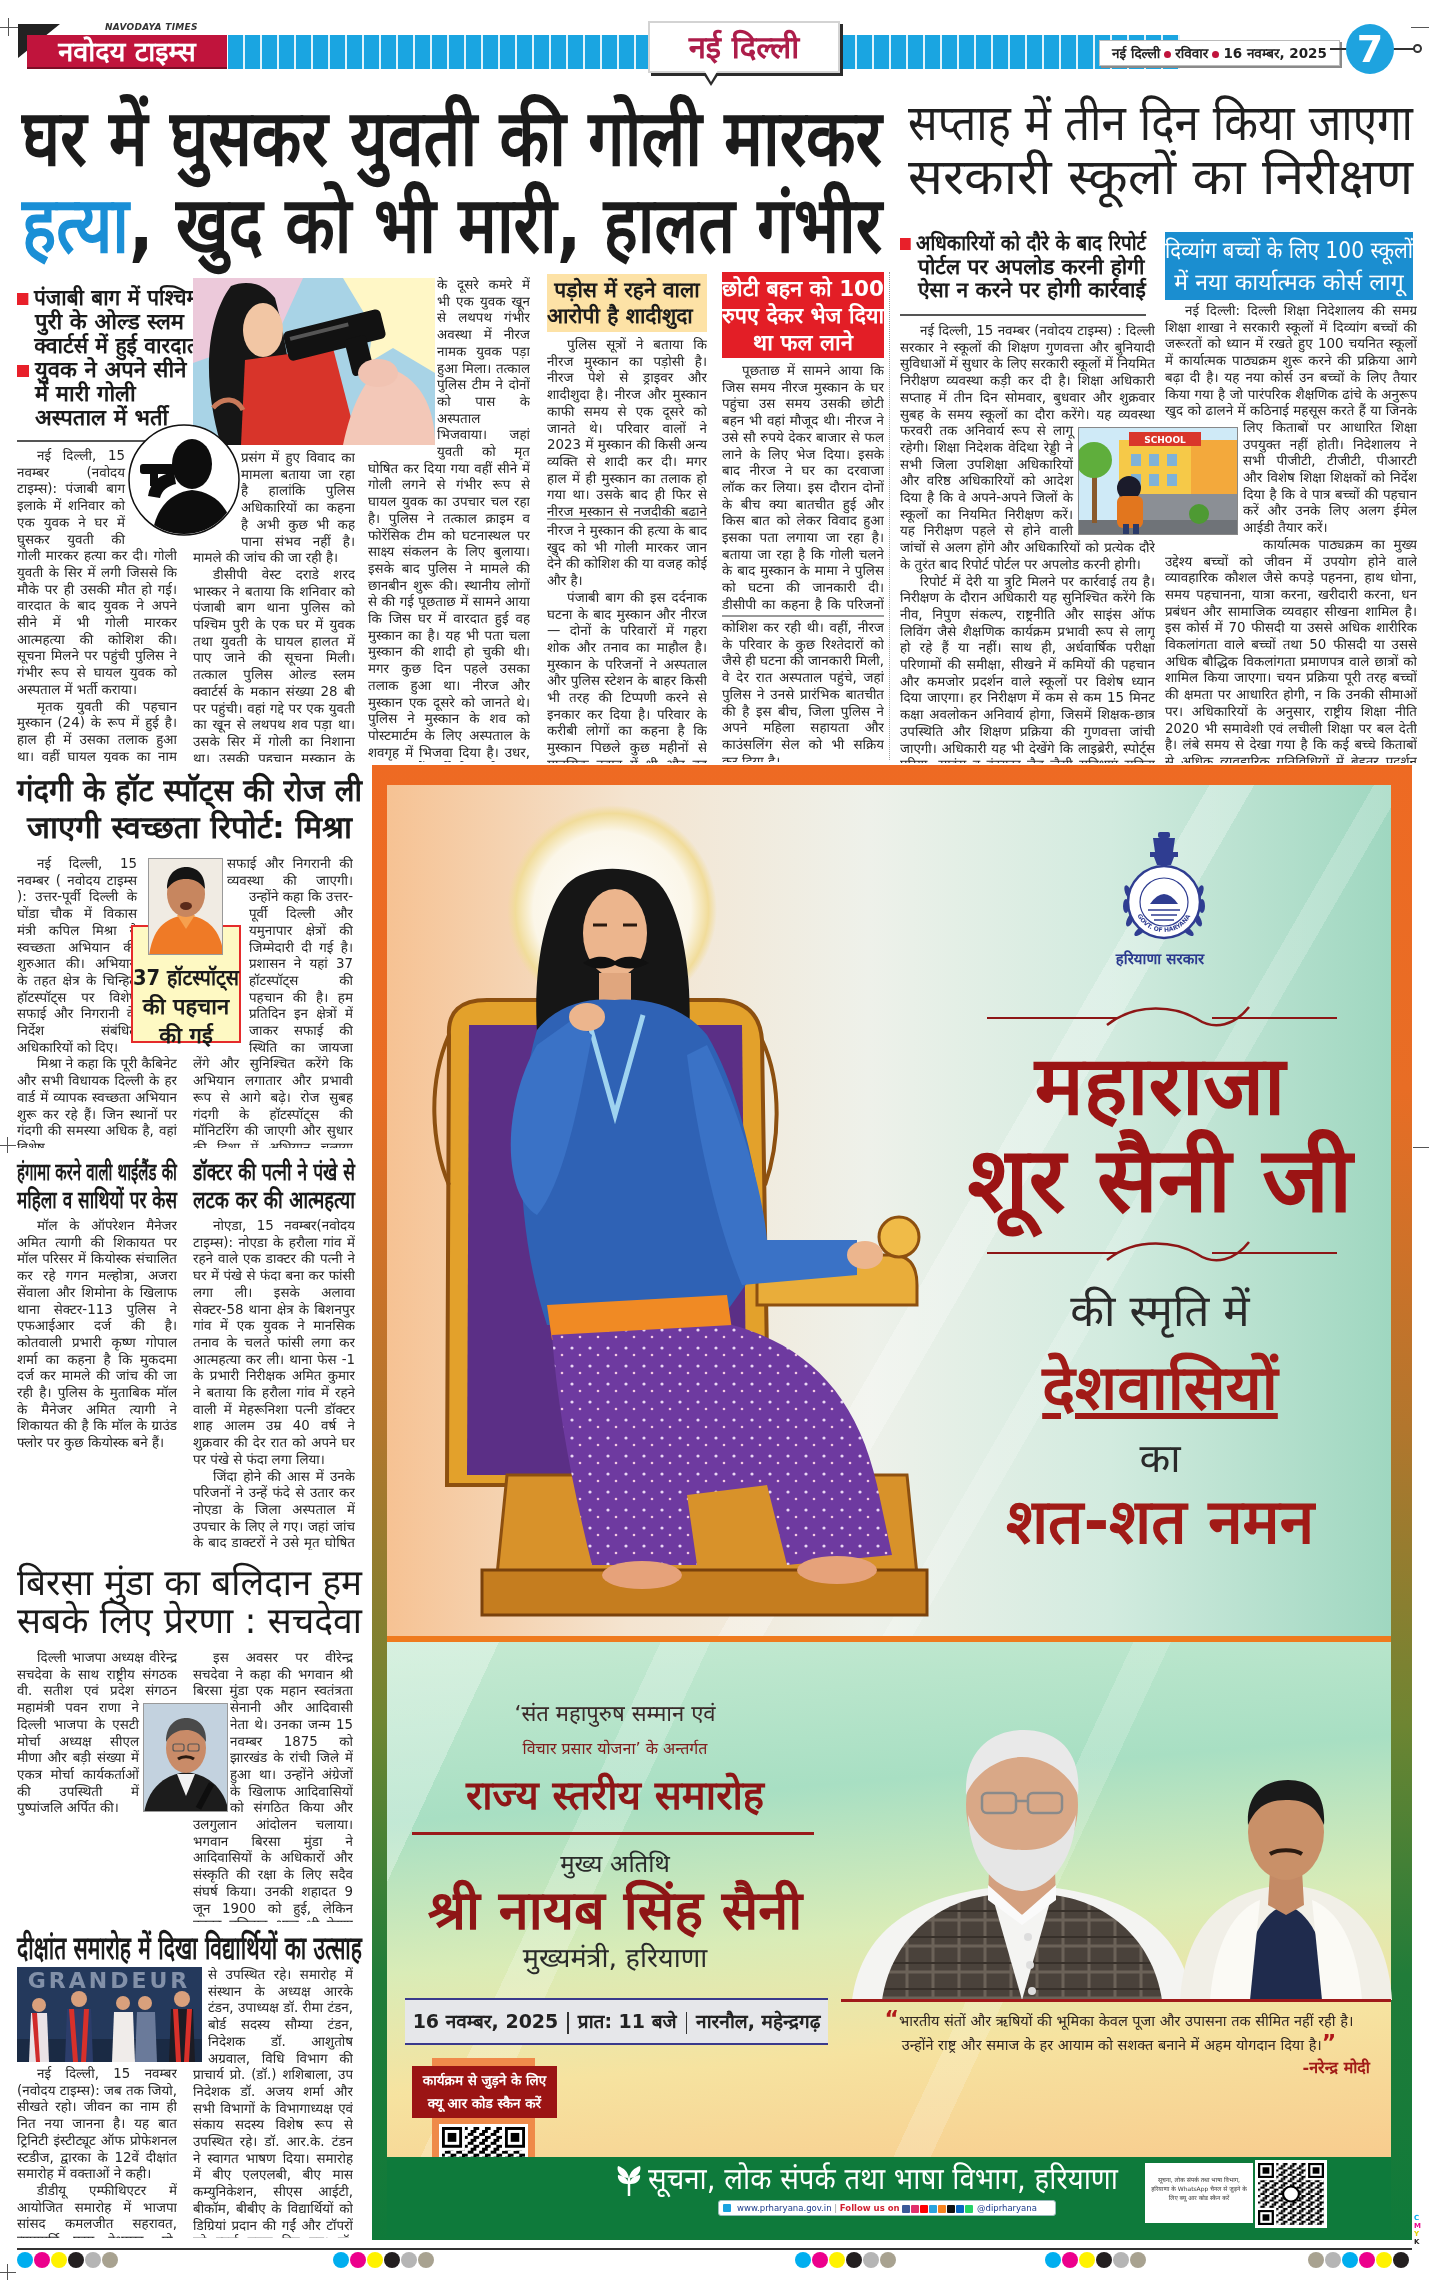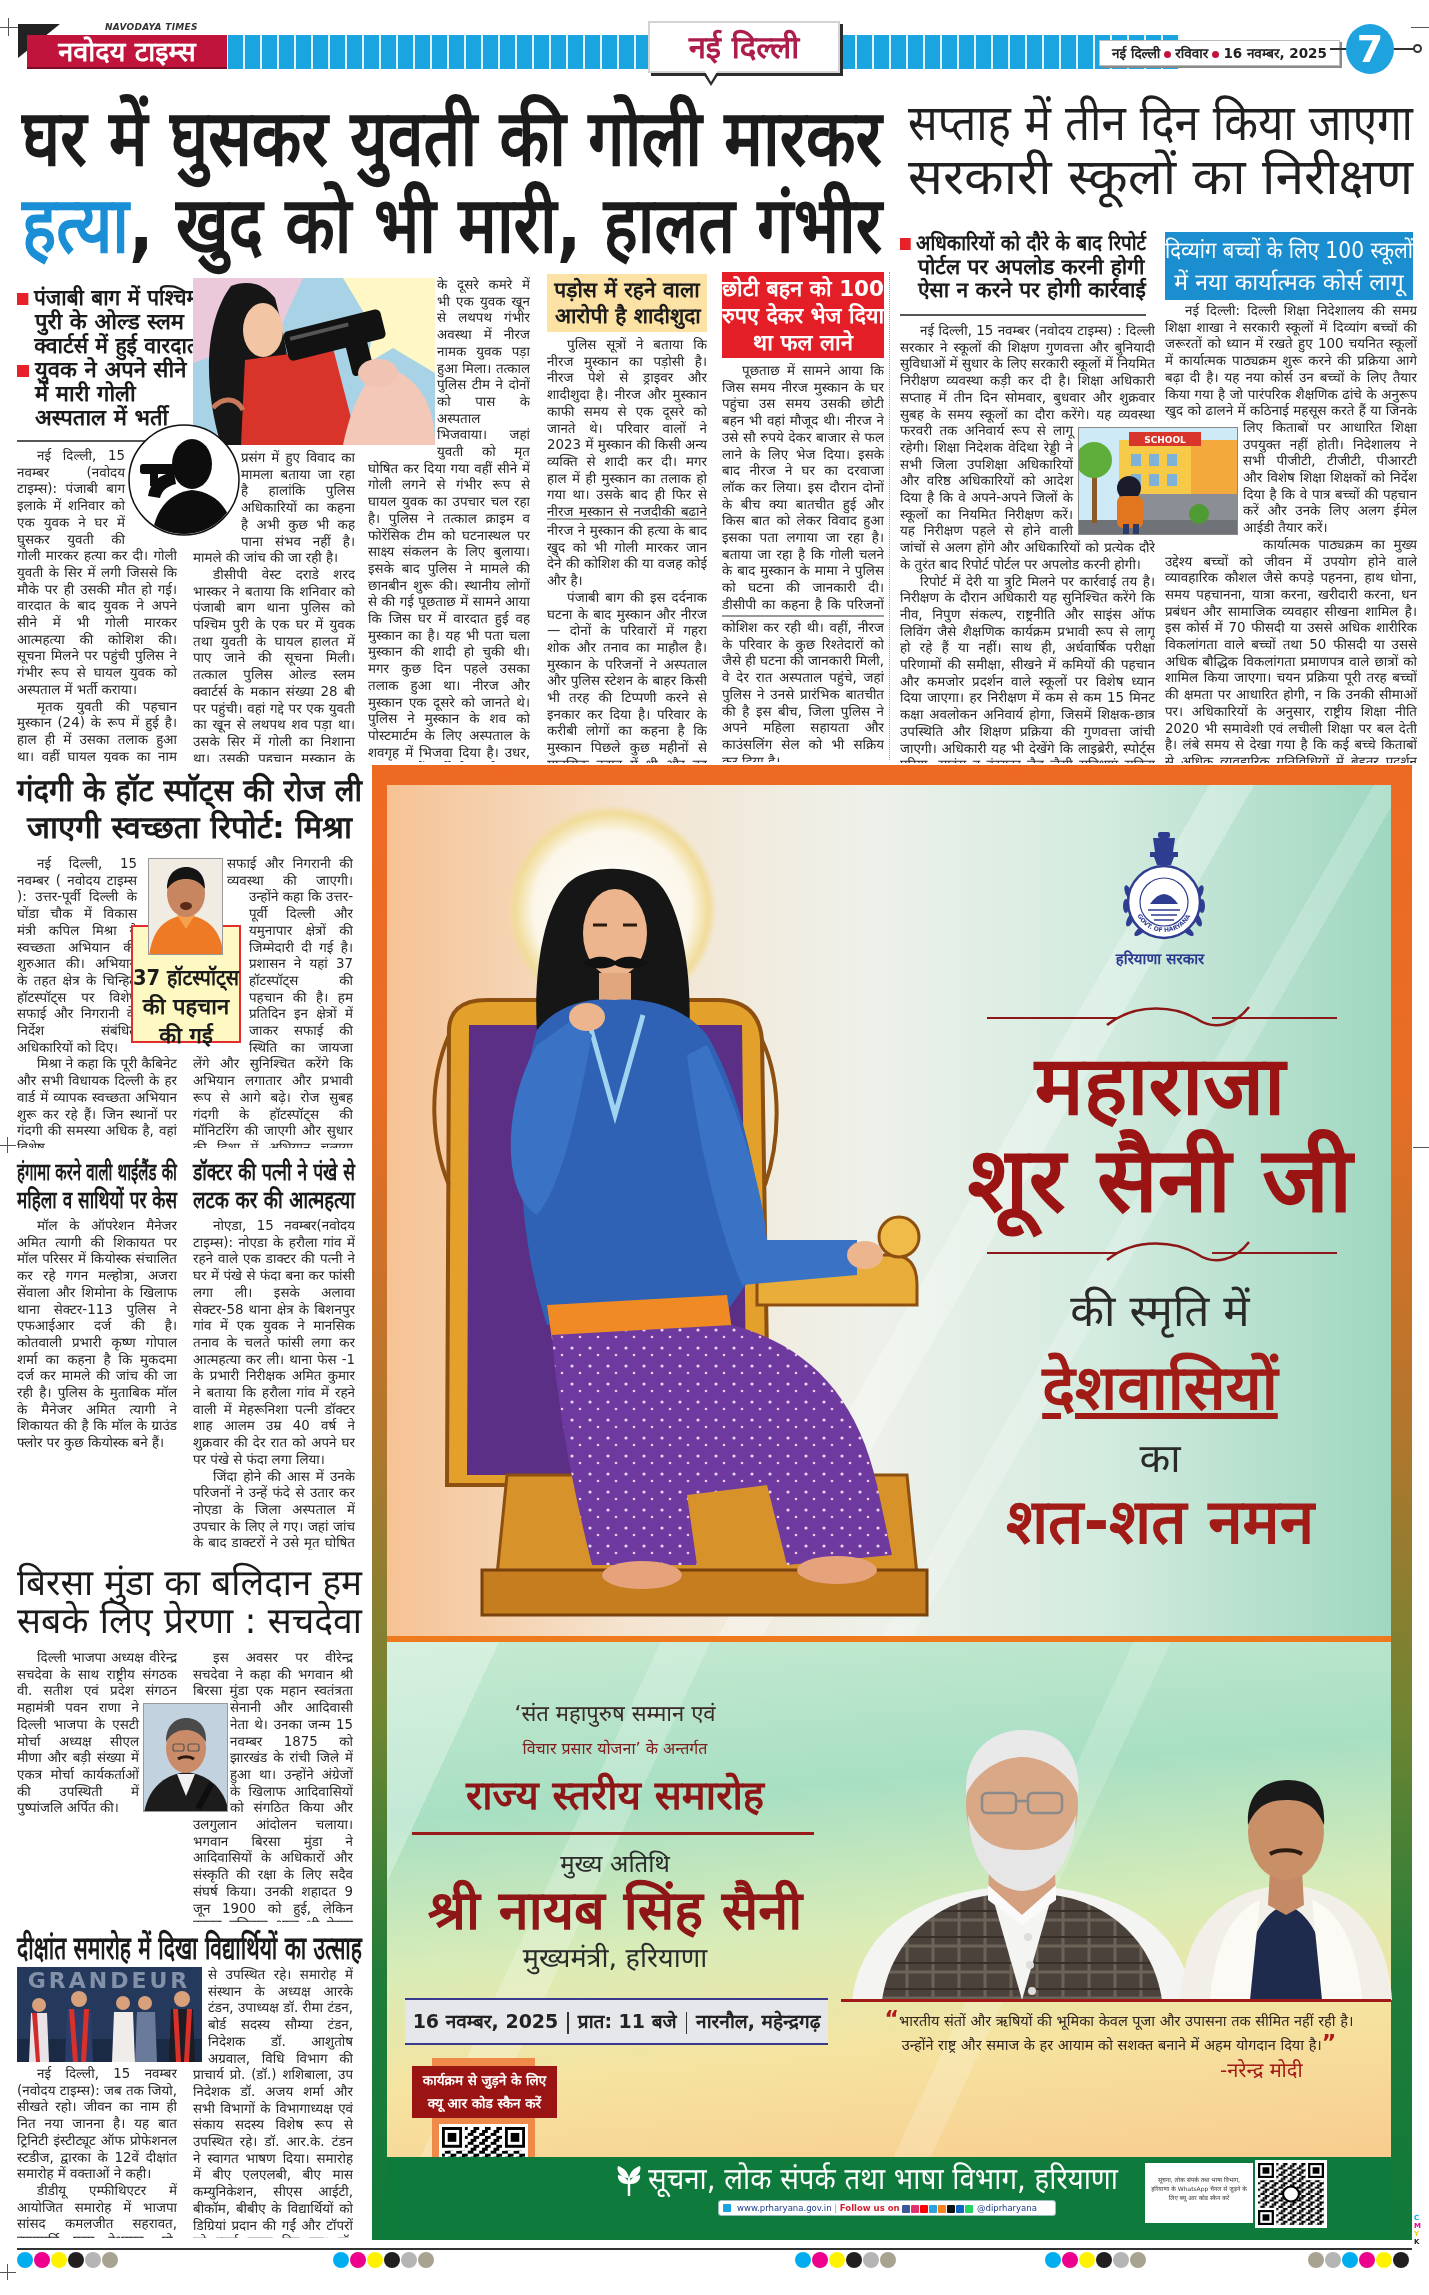--- a/index.html
+++ b/index.html
@@ -164,21 +164,21 @@
     <p>डीसीपी वेस्ट दराडे शरद भास्कर ने बताया कि शनिवार को पंजाबी बाग थाना पुलिस को पश्चिम पुरी के एक घर में युवक तथा युवती के घायल हालत में पाए जाने की सूचना मिली। तत्काल पुलिस ओल्ड स्लम क्वार्टर्स के मकान संख्या 28 बी पर पहुंची। वहां गद्दे पर एक युवती का खून से लथपथ शव पड़ा था। उसके सिर में गोली का निशाना था। उसकी पहचान मुस्कान के रूप में हुई। उसी मकान</p>
   </div>
 
   <div class="col" style="left:368px;top:277px;width:162px;height:485px">
     <div class="fl" style="width:69px;height:168px"></div>
     <p class="cont">के दूसरे कमरे में भी एक युवक खून से लथपथ गंभीर अवस्था में नीरज नामक युवक पड़ा हुआ मिला। तत्काल पुलिस टीम ने दोनों को पास के अस्पताल भिजवाया। जहां युवती को मृत घोषित कर दिया गया वहीं सीने में गोली लगने से गंभीर रूप से घायल युवक का उपचार चल रहा है। पुलिस ने तत्काल क्राइम व फोरेंसिक टीम को घटनास्थल पर साक्ष्य संकलन के लिए बुलाया। इसके बाद पुलिस ने मामले की छानबीन शुरू की। स्थानीय लोगों से की गई पूछताछ में सामने आया कि जिस घर में वारदात हुई वह मुस्कान का है। यह भी पता चला मुस्कान की शादी हो चुकी थी। मगर कुछ दिन पहले उसका तलाक हुआ था। नीरज और मुस्कान एक दूसरे को जानते थे। पुलिस ने मुस्कान के शव को पोस्टमार्टम के लिए अस्पताल के शवगृह में भिजवा दिया है। उधर, अस्पताल में भर्ती नीरज ही हालत गंभीर बनी हुई है। पुलिस अधिकारियों का कहना है कि जांच की जा रही है कि</p>
   </div>
 
   <div class="abs ybox">
     <div data-fit="shrink" style="width: 160px;">पड़ोस में रहने वाला</div>
-    <div data-fit="shrink" style="width: 128px; padding-left: 8px;">आरोपी है शादीशुदा</div>
+    <div data-fit="shrink" style="width: 128px;">आरोपी है शादीशुदा</div>
   </div>
   <div class="col" style="left:547px;top:337px;width:160px;height:180px">
     <p>पुलिस सूत्रों ने बताया कि नीरज मुस्कान का पड़ोसी है। नीरज पेशे से ड्राइवर और शादीशुदा है। नीरज और मुस्कान काफी समय से एक दूसरे को जानते थे। परिवार वालों ने 2023 में मुस्कान की किसी अन्य व्यक्ति से शादी कर दी। मगर हाल में ही मुस्कान का तलाक हो गया था। उसके बाद ही फिर से नीरज मुस्कान से नजदीकी बढ़ाने की कोशिश कर रहा था।</p>
   </div>
   <div class="rule" style="left:547px;top:518px;width:160px;background:#999"></div>
   <div class="col" style="left:547px;top:523px;width:160px;height:240px">
     <p class="cont">नीरज ने मुस्कान की हत्या के बाद खुद को भी गोली मारकर जान देने की कोशिश की या वजह कोई और है।</p>
     <p>पंजाबी बाग की इस दर्दनाक घटना के बाद मुस्कान और नीरज— दोनों के परिवारों में गहरा शोक और तनाव का माहौल है। मुस्कान के परिजनों ने अस्पताल और पुलिस स्टेशन के बाहर किसी भी तरह की टिप्पणी करने से इनकार कर दिया है। परिवार के करीबी लोगों का कहना है कि मुस्कान पिछले कुछ महीनों से मानसिक दबाव में थी और वह अपने जीवन को नए सिरे से संभालने की</p>
   </div>
 
@@ -505,21 +505,21 @@
   <div class="abs" style="left:841px;top:1999px;width:550px;height:3px;background:#a01a1a"></div>
 
   <div class="abs datebar">
     <span>16 नवम्बर, 2025</span><span class="pipe"></span><span>प्रात: 11 बजे</span><span class="pipe"></span><span>नारनौल, महेन्द्रगढ़</span>
   </div>
 
   <div class="abs quote">
     <div data-fit="shrink" style="width: 548px;"><span class="qmark">“</span><span>भारतीय संतों और ऋषियों की भूमिका केवल पूजा और उपासना तक सीमित नहीं रही है।</span></div>
     <div data-fit="shrink" style="width: 548px;"><span>उन्होंने राष्ट्र और समाज के हर आयाम को सशक्त बनाने में अहम योगदान दिया है।</span><span class="qmark">”</span></div>
   </div>
-  <div class="abs" style="left:1220px;top:2056px;width:150px;font-size:20px;font-weight:normal;color:#a11b17;white-space:nowrap">-नरेन्द्र मोदी</div>
+  <div class="abs" style="left:1220px;top:2056px;width:150px;text-align:right;font-size:16px;font-weight:bold;color:#a11b17;white-space:nowrap">-नरेन्द्र मोदी</div>
 
   <div class="abs qr-tab"></div>
   <div class="abs qr-red">
     <div data-fit="shrink" style="width: 145px;">कार्यक्रम से जुड़ने के लिए</div>
     <div data-fit="shrink" style="width: 145px;">क्यू आर कोड स्कैन करें</div>
   </div>
   <div class="abs qr-frame">
     <div class="qr-inner">
       <svg width="83" height="86" viewBox="0 0 29 29" preserveAspectRatio="none">
         <defs>

